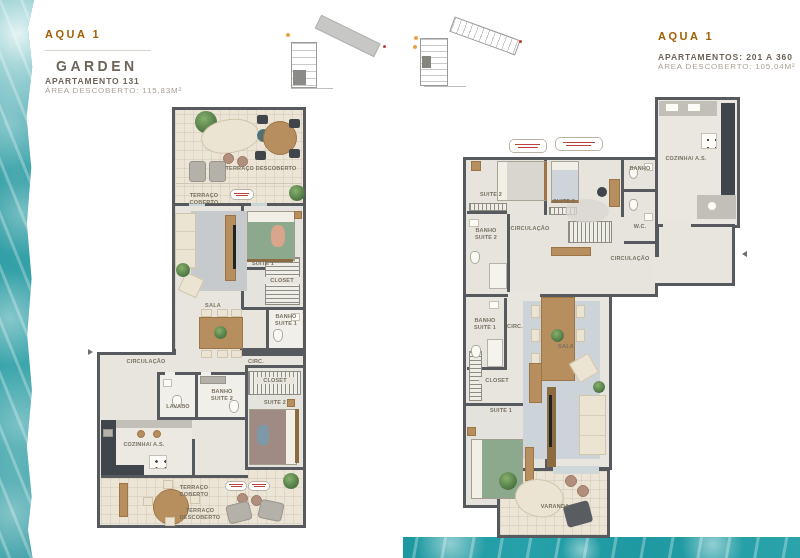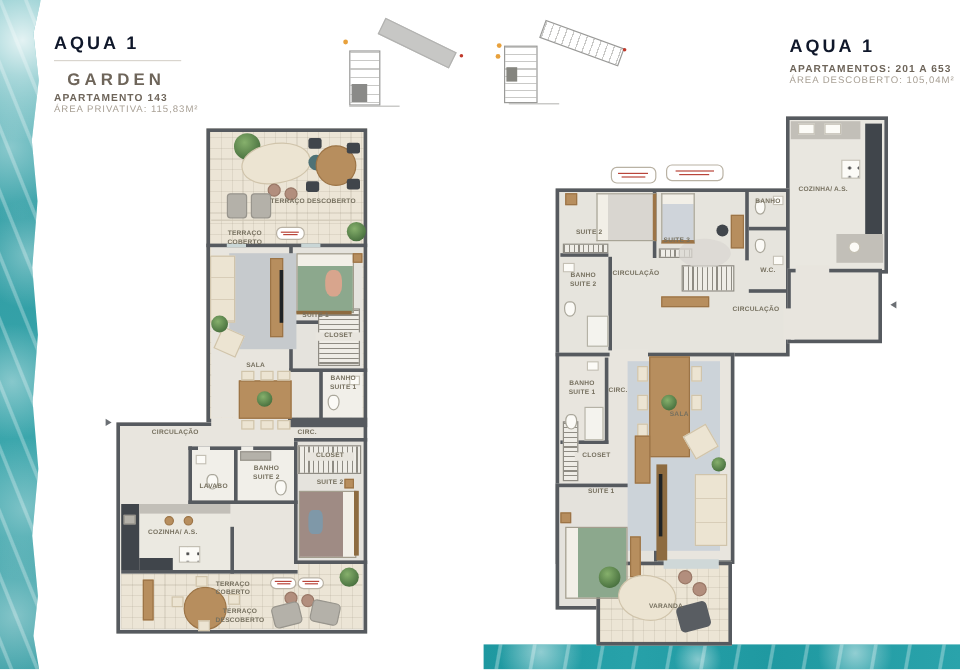--- a/index.html
+++ b/index.html
@@ -30,21 +30,21 @@
   .grn{background:radial-gradient(circle at 40% 35%,#86b06c,#49713f 75%);border-radius:50%}
   .pouf{background:#b28e7d;border:1px solid #9a7867;border-radius:50%;box-sizing:border-box}
   .toilet{background:#fbfaf6;border:1px solid #aaa79b;border-radius:40% 40% 50% 50%;box-sizing:border-box}
   .rug{background:#c6cacd}
   .rugb{background:#ccd3d9}
   .round{border-radius:50%}
   .ribbon{position:absolute;background:#fff;border:1px solid #b9b2a4;border-radius:5px;
           background-image:linear-gradient(#b9453a,#b9453a),linear-gradient(#b9453a,#b9453a);
           background-size:70% 1px,55% 1px;background-position:50% 32%,50% 64%;background-repeat:no-repeat}
   
-  .h-title{position:absolute;font-size:15px;font-weight:bold;letter-spacing:2.5px;color:#0f172a}
+  .h-title{position:absolute;font-size:11px;font-weight:bold;letter-spacing:2.5px;color:#a16207}
   .h-sub{position:absolute;font-size:14px;font-weight:bold;letter-spacing:3.5px;color:#6e655a}
   .h-unit{position:absolute;font-size:8.5px;font-weight:bold;letter-spacing:.9px;color:#6e655a}
   .h-area{position:absolute;font-size:8px;letter-spacing:.8px;color:#a9a196}
   .hr{position:absolute;height:1px;background:#d9d5ce}
   
   .water-l{position:absolute;left:0;top:0;width:34px;height:558px;
     background:
       radial-gradient(circle at 55% 6%,rgba(255,255,255,.85),transparent 16%),
       radial-gradient(circle at 25% 22%,rgba(255,255,255,.4),transparent 14%),
       radial-gradient(circle at 70% 38%,rgba(255,255,255,.35),transparent 13%),
@@ -70,27 +70,27 @@
 
 <div id="canvas">
 
   <div class="water-l"></div>
   <div class="water-b"></div>
 
   <div>
     <div class="h-title" style="left:45px;top:28px">AQUA 1</div>
     <div class="hr" style="left:45px;top:50px;width:106px"></div>
     <div class="h-sub" style="left:56px;top:58px">GARDEN</div>
-    <div class="h-unit" style="left:45px;top:76px">APARTAMENTO 143</div>
-    <div class="h-area" style="left:45px;top:86px">ÁREA PRIVATIVA: 115,83M²</div>
+    <div class="h-unit" style="left:45px;top:76px">APARTAMENTO 131</div>
+    <div class="h-area" style="left:45px;top:86px">ÁREA DESCOBERTO: 115,83M²</div>
   </div>
 
   <div>
     <div class="h-title" style="left:658px;top:30px">AQUA 1</div>
-    <div class="h-unit" style="left:658px;top:52px">APARTAMENTOS:  201 A 653</div>
+    <div class="h-unit" style="left:658px;top:52px">APARTAMENTOS:  201 A 360</div>
     <div class="h-area" style="left:658px;top:62px">ÁREA DESCOBERTO: 105,04M²</div>
   </div>
 
   <div>
     <div class="abs" style="left:318px;top:14px;width:64px;height:13px;background:#c7c7c5;border:1px solid #b2b2b0;transform:rotate(26deg);transform-origin:left center"></div>
     <div class="abs" style="left:291px;top:42px;width:24px;height:44px;background:#fff;border:1px solid #9a9a98;background-image:repeating-linear-gradient(180deg,#c9c9c7 0 1px,transparent 1px 7px)"></div>
     <div class="abs" style="left:293px;top:70px;width:13px;height:15px;background:#8a8a88"></div>
     <div class="abs dot" style="left:286px;top:33px;width:4px;height:4px;background:#e8a13c"></div>
     <div class="abs dot" style="left:383px;top:45px;width:3px;height:3px;background:#c0392b"></div>
     <div class="abs" style="left:291px;top:88px;width:42px;height:1px;background:#bdbdbb"></div>

